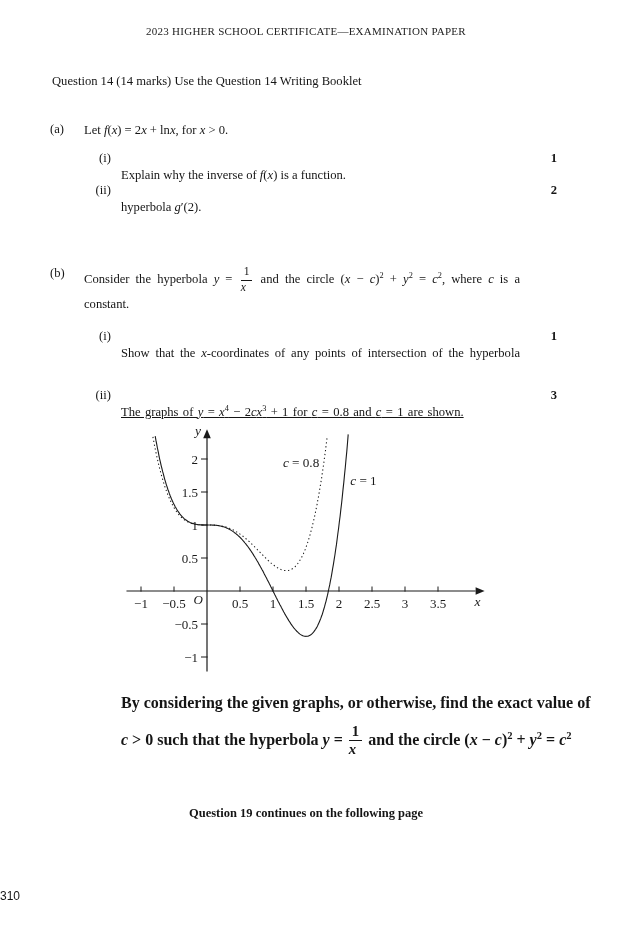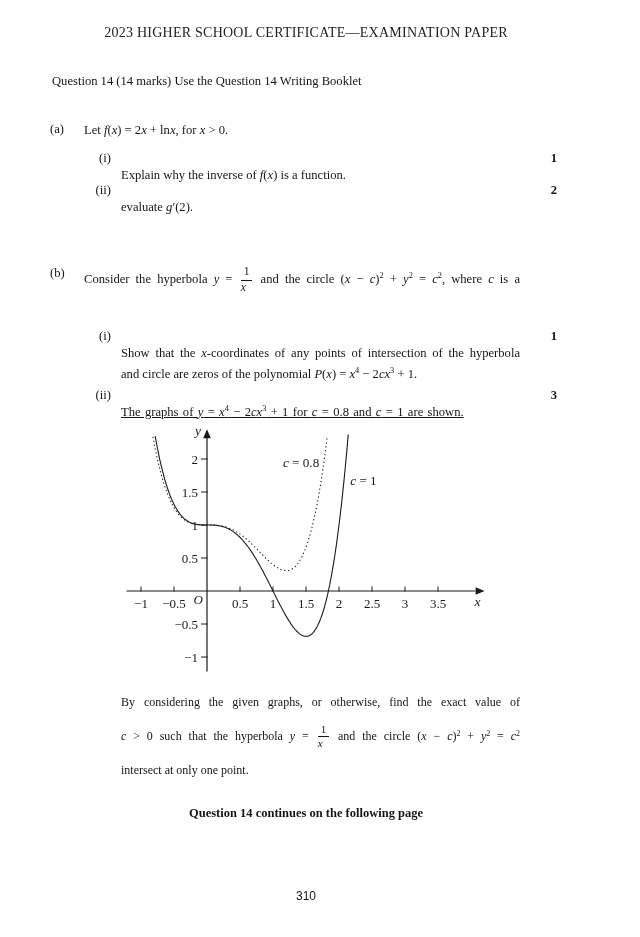--- a/index.html
+++ b/index.html
@@ -6,46 +6,46 @@
   .page{position:relative;width:640px;height:937px;background:#ffffff;overflow:hidden;
         font-family:"Liberation Serif",serif;color:#151515;}
   .it{font-style:italic;}
   .bd{font-weight:normal;}
   sup{font-size:0.66em;line-height:0;vertical-align:0.55em;}
   .frac{display:inline-block;vertical-align:middle;text-align:center;line-height:1.08;
         font-size:0.92em;margin:0 2px;}
   .frac .num{display:block;border-bottom:1px solid #151515;padding:0 3px 1px 3px;}
   .frac .den{display:block;padding-top:1px;}
   .hdr{position:absolute;top:25px;left:0;width:612px;text-align:center;
-       font-size:14px;letter-spacing:0.25px;color:#232323;}
+       font-size:11px;letter-spacing:0.25px;color:#232323;}
   .title{position:absolute;top:74px;left:52px;font-size:12.6px;}
   .row{position:absolute;left:0;width:640px;font-size:12.6px;}
   .plabel{position:absolute;left:50px;top:0;}
   .pcontent{position:absolute;left:84px;top:0;width:436px;}
   .rnum{position:absolute;left:74px;top:0;width:37px;text-align:right;}
   .rtext{position:absolute;left:121px;top:16px;width:399px;}
   .rmark{position:absolute;left:545px;top:0;width:18px;text-align:center;font-weight:bold;}
   .line{line-height:17.5px;}
   .jline{line-height:17.5px;white-space:nowrap;text-align:justify;text-align-last:justify;}
   .fline{white-space:nowrap;text-align:justify;text-align-last:justify;}
   #row-a{top:122px}
   #row-ai{top:151px}
   #row-aii{top:183px}
   #row-b{top:266px}
   #row-b .line2{margin-top:2px;}
   #row-bi{top:329px}
   #row-bi .line2{margin-top:3px;}
   #row-bii{top:388px}
   #row-bii .rtext{word-spacing:1.2px;text-decoration:underline;}
   .graph{position:absolute;left:105px;top:422px;width:392px;height:266px;}
-  .closing{position:absolute;left:121px;top:694px;width:399px;font-size:12px;}
+  .closing{position:absolute;left:121px;top:694px;width:399px;font-size:16px;font-weight:bold;}
   .closing .line2{margin-top:12px;}
   .continues{position:absolute;top:806px;left:0;width:612px;text-align:center;
              font-weight:bold;font-size:12.5px;}
-  .pagenum{position:absolute;top:889px;left:0;width:612px;text-align:center;
+  .pagenum{position:absolute;top:889px;left:0;width:612px;
            font-family:"Liberation Sans",sans-serif;font-size:12px;}
 </style>
 </head>
 <body>
 
 <div class="page">
 
   <div class="hdr">2023 HIGHER SCHOOL CERTIFICATE—EXAMINATION PAPER</div>
 
   <div class="title"><span class="bd">Question 14</span><span> (14 marks) Use the Question 14 Writing Booklet</span></div>
@@ -59,37 +59,37 @@
     <div class="rnum">(i)</div>
     <div class="rtext">
       <div class="line"><span>Explain why the inverse of </span><span class="it">f</span><span>(</span><span class="it">x</span><span>) is a function.</span></div>
     </div>
     <div class="rmark">1</div>
   </div>
 
   <div class="row" id="row-aii">
     <div class="rnum">(ii)</div>
     <div class="rtext">
-      <div class="line"><span>evaluate </span><span class="it">g</span><span>′(2).</span></div>
+      <div class="line"><span>hyperbola </span><span class="it">g</span><span>′(2).</span></div>
     </div>
     <div class="rmark">2</div>
   </div>
 
   <div class="row" id="row-b">
     <div class="plabel">(b)</div>
     <div class="pcontent">
       <div class="fline"><span>Consider the hyperbola </span><span class="it">y</span><span> = </span><span class="frac"><span class="num"><span>1</span></span><span class="den"><span class="it">x</span></span></span><span> and the circle (</span><span class="it">x</span><span> − </span><span class="it">c</span><span>)</span><sup>2</sup><span> + </span><span class="it">y</span><sup>2</sup><span> = </span><span class="it">c</span><sup>2</sup><span>, where </span><span class="it">c</span><span> is a</span></div>
+      <div class="line line2"><span>constant.</span></div>
     </div>
   </div>
 
   <div class="row" id="row-bi">
     <div class="rnum">(i)</div>
     <div class="rtext">
       <div class="jline"><span>Show that the </span><span class="it">x</span><span>-coordinates of any points of intersection of the hyperbola</span></div>
-      <div class="line line2"><span>and circle are zeros of the polynomial </span><span class="it">P</span><span>(</span><span class="it">x</span><span>) = </span><span class="it">x</span><sup>4</sup><span> − 2</span><span class="it">c</span><span class="it">x</span><sup>3</sup><span> + 1.</span></div>
     </div>
     <div class="rmark">1</div>
   </div>
 
   <div class="row" id="row-bii">
     <div class="rnum">(ii)</div>
     <div class="rtext">
       <div class="line"><span>The graphs of </span><span class="it">y</span><span> = </span><span class="it">x</span><sup>4</sup><span> − 2</span><span class="it">c</span><span class="it">x</span><sup>3</sup><span> + 1 for </span><span class="it">c</span><span> = 0.8 and </span><span class="it">c</span><span> = 1 are shown.</span></div>
     </div>
     <div class="rmark">3</div>
@@ -135,20 +135,19 @@
         <text x="96" y="13.299999999999983" text-anchor="end" font-size="13.5" font-style="italic" font-family="&quot;Liberation Serif&quot;, serif" fill="#1a1a1a">y</text>
         <path d="M47.9 14.9 L48.6 18.5 L49.2 22.0 L49.9 25.4 L50.6 28.7 L51.2 31.8 L51.9 34.9 L52.6 37.9 L53.2 40.8 L53.9 43.6 L54.6 46.3 L55.3 48.9 L55.9 51.4 L56.6 53.8 L57.3 56.2 L57.9 58.4 L58.6 60.6 L59.3 62.8 L59.9 64.8 L60.6 66.8 L61.3 68.6 L62.0 70.5 L62.6 72.2 L63.3 73.9 L64.0 75.5 L64.6 77.1 L65.3 78.5 L66.0 80.0 L66.6 81.3 L67.3 82.6 L68.0 83.9 L68.7 85.1 L69.3 86.2 L70.0 87.3 L70.7 88.3 L71.3 89.3 L72.0 90.3 L72.7 91.2 L73.3 92.0 L74.0 92.8 L74.7 93.6 L75.4 94.3 L76.0 95.0 L76.7 95.6 L77.4 96.2 L78.0 96.8 L78.7 97.3 L79.4 97.8 L80.0 98.3 L80.7 98.7 L81.4 99.2 L82.1 99.5 L82.7 99.9 L83.4 100.2 L84.1 100.5 L84.7 100.8 L85.4 101.1 L86.1 101.3 L86.7 101.5 L87.4 101.7 L88.1 101.9 L88.8 102.0 L89.4 102.2 L90.1 102.3 L90.8 102.4 L91.4 102.5 L92.1 102.6 L92.8 102.7 L93.5 102.8 L94.1 102.8 L94.8 102.9 L95.5 102.9 L96.1 102.9 L96.8 102.9 L97.5 103.0 L98.1 103.0 L98.8 103.0 L99.5 103.0 L100.2 103.0 L100.8 103.0 L101.5 103.0 L102.2 103.0 L102.8 103.0 L103.5 103.0 L104.2 103.0 L104.8 103.0 L105.5 103.0 L106.2 103.0 L106.9 103.0 L107.5 103.1 L108.2 103.1 L108.9 103.1 L109.5 103.1 L110.2 103.2 L110.9 103.2 L111.5 103.3 L112.2 103.4 L112.9 103.4 L113.6 103.5 L114.2 103.6 L114.9 103.7 L115.6 103.8 L116.2 103.9 L116.9 104.0 L117.6 104.2 L118.2 104.3 L118.9 104.5 L119.6 104.7 L120.3 104.8 L120.9 105.0 L121.6 105.3 L122.3 105.5 L122.9 105.7 L123.6 105.9 L124.3 106.2 L124.9 106.5 L125.6 106.8 L126.3 107.1 L127.0 107.4 L127.6 107.7 L128.3 108.0 L129.0 108.4 L129.6 108.7 L130.3 109.1 L131.0 109.5 L131.6 109.9 L132.3 110.3 L133.0 110.7 L133.7 111.2 L134.3 111.6 L135.0 112.1 L135.7 112.6 L136.3 113.0 L137.0 113.5 L137.7 114.0 L138.4 114.6 L139.0 115.1 L139.7 115.6 L140.4 116.2 L141.0 116.8 L141.7 117.3 L142.4 117.9 L143.0 118.5 L143.7 119.1 L144.4 119.7 L145.1 120.4 L145.7 121.0 L146.4 121.6 L147.1 122.3 L147.7 122.9 L148.4 123.6 L149.1 124.2 L149.7 124.9 L150.4 125.6 L151.1 126.2 L151.8 126.9 L152.4 127.6 L153.1 128.3 L153.8 129.0 L154.4 129.7 L155.1 130.3 L155.8 131.0 L156.4 131.7 L157.1 132.4 L157.8 133.1 L158.5 133.8 L159.1 134.4 L159.8 135.1 L160.5 135.8 L161.1 136.4 L161.8 137.1 L162.5 137.7 L163.1 138.3 L163.8 139.0 L164.5 139.6 L165.2 140.2 L165.8 140.8 L166.5 141.4 L167.2 141.9 L167.8 142.5 L168.5 143.0 L169.2 143.5 L169.8 144.0 L170.5 144.5 L171.2 144.9 L171.9 145.4 L172.5 145.8 L173.2 146.2 L173.9 146.6 L174.5 146.9 L175.2 147.2 L175.9 147.5 L176.5 147.7 L177.2 148.0 L177.9 148.2 L178.6 148.3 L179.2 148.5 L179.9 148.5 L180.6 148.6 L181.2 148.6 L181.9 148.6 L182.6 148.5 L183.3 148.4 L183.9 148.3 L184.6 148.1 L185.3 147.8 L185.9 147.6 L186.6 147.2 L187.3 146.8 L187.9 146.4 L188.6 145.9 L189.3 145.4 L190.0 144.8 L190.6 144.1 L191.3 143.4 L192.0 142.6 L192.6 141.8 L193.3 140.8 L194.0 139.9 L194.6 138.8 L195.3 137.7 L196.0 136.5 L196.7 135.3 L197.3 134.0 L198.0 132.6 L198.7 131.1 L199.3 129.5 L200.0 127.9 L200.7 126.1 L201.3 124.3 L202.0 122.4 L202.7 120.4 L203.4 118.4 L204.0 116.2 L204.7 113.9 L205.4 111.6 L206.0 109.1 L206.7 106.6 L207.4 103.9 L208.0 101.1 L208.7 98.3 L209.4 95.3 L210.1 92.2 L210.7 89.0 L211.4 85.7 L212.1 82.3 L212.7 78.7 L213.4 75.1 L214.1 71.3 L214.7 67.4 L215.4 63.3 L216.1 59.2 L216.8 54.9 L217.4 50.4 L218.1 45.9 L218.8 41.1 L219.4 36.3 L220.1 31.3 L220.8 26.2 L221.4 20.9 L222.1 15.5 " fill="none" stroke="#1a1a1a" stroke-width="1.05" stroke-dasharray="1.3 2.6"></path>
         <path d="M50.2 14.1 L50.9 18.2 L51.7 22.2 L52.4 26.0 L53.2 29.7 L53.9 33.3 L54.6 36.8 L55.4 40.1 L56.1 43.3 L56.9 46.4 L57.6 49.4 L58.4 52.2 L59.1 55.0 L59.8 57.6 L60.6 60.2 L61.3 62.6 L62.1 64.9 L62.8 67.2 L63.6 69.3 L64.3 71.4 L65.0 73.3 L65.8 75.2 L66.5 77.0 L67.3 78.7 L68.0 80.3 L68.8 81.9 L69.5 83.3 L70.2 84.7 L71.0 86.1 L71.7 87.3 L72.5 88.5 L73.2 89.7 L74.0 90.7 L74.7 91.7 L75.4 92.7 L76.2 93.5 L76.9 94.4 L77.7 95.2 L78.4 95.9 L79.1 96.6 L79.9 97.2 L80.6 97.8 L81.4 98.3 L82.1 98.8 L82.9 99.3 L83.6 99.7 L84.3 100.1 L85.1 100.5 L85.8 100.8 L86.6 101.1 L87.3 101.4 L88.1 101.6 L88.8 101.8 L89.5 102.0 L90.3 102.2 L91.0 102.3 L91.8 102.5 L92.5 102.6 L93.3 102.7 L94.0 102.8 L94.7 102.8 L95.5 102.9 L96.2 102.9 L97.0 102.9 L97.7 103.0 L98.5 103.0 L99.2 103.0 L99.9 103.0 L100.7 103.0 L101.4 103.0 L102.2 103.0 L102.9 103.0 L103.7 103.0 L104.4 103.0 L105.1 103.0 L105.9 103.0 L106.6 103.0 L107.4 103.1 L108.1 103.1 L108.8 103.1 L109.6 103.2 L110.3 103.2 L111.1 103.3 L111.8 103.4 L112.6 103.5 L113.3 103.6 L114.0 103.7 L114.8 103.9 L115.5 104.0 L116.3 104.2 L117.0 104.4 L117.8 104.6 L118.5 104.8 L119.2 105.0 L120.0 105.3 L120.7 105.6 L121.5 105.9 L122.2 106.2 L123.0 106.6 L123.7 106.9 L124.4 107.3 L125.2 107.7 L125.9 108.1 L126.7 108.6 L127.4 109.1 L128.2 109.6 L128.9 110.1 L129.6 110.7 L130.4 111.2 L131.1 111.8 L131.9 112.5 L132.6 113.1 L133.4 113.8 L134.1 114.5 L134.8 115.2 L135.6 116.0 L136.3 116.7 L137.1 117.5 L137.8 118.4 L138.5 119.2 L139.3 120.1 L140.0 121.0 L140.8 121.9 L141.5 122.9 L142.3 123.8 L143.0 124.8 L143.7 125.8 L144.5 126.9 L145.2 127.9 L146.0 129.0 L146.7 130.1 L147.5 131.3 L148.2 132.4 L148.9 133.6 L149.7 134.8 L150.4 136.0 L151.2 137.2 L151.9 138.5 L152.7 139.8 L153.4 141.1 L154.1 142.4 L154.9 143.7 L155.6 145.0 L156.4 146.4 L157.1 147.8 L157.9 149.1 L158.6 150.5 L159.3 152.0 L160.1 153.4 L160.8 154.8 L161.6 156.2 L162.3 157.7 L163.1 159.2 L163.8 160.6 L164.5 162.1 L165.3 163.6 L166.0 165.0 L166.8 166.5 L167.5 168.0 L168.2 169.5 L169.0 171.0 L169.7 172.5 L170.5 173.9 L171.2 175.4 L172.0 176.9 L172.7 178.4 L173.4 179.8 L174.2 181.3 L174.9 182.7 L175.7 184.1 L176.4 185.5 L177.2 186.9 L177.9 188.3 L178.6 189.7 L179.4 191.0 L180.1 192.4 L180.9 193.7 L181.6 194.9 L182.4 196.2 L183.1 197.4 L183.8 198.6 L184.6 199.8 L185.3 200.9 L186.1 202.1 L186.8 203.1 L187.6 204.2 L188.3 205.2 L189.0 206.1 L189.8 207.0 L190.5 207.9 L191.3 208.7 L192.0 209.5 L192.8 210.2 L193.5 210.9 L194.2 211.5 L195.0 212.1 L195.7 212.6 L196.5 213.1 L197.2 213.4 L197.9 213.8 L198.7 214.0 L199.4 214.2 L200.2 214.3 L200.9 214.4 L201.7 214.3 L202.4 214.2 L203.1 214.1 L203.9 213.8 L204.6 213.4 L205.4 213.0 L206.1 212.5 L206.9 211.8 L207.6 211.1 L208.3 210.3 L209.1 209.4 L209.8 208.4 L210.6 207.3 L211.3 206.1 L212.1 204.7 L212.8 203.3 L213.5 201.8 L214.3 200.1 L215.0 198.3 L215.8 196.4 L216.5 194.3 L217.3 192.2 L218.0 189.9 L218.7 187.5 L219.5 184.9 L220.2 182.2 L221.0 179.3 L221.7 176.3 L222.5 173.2 L223.2 169.9 L223.9 166.5 L224.7 162.9 L225.4 159.1 L226.2 155.2 L226.9 151.1 L227.6 146.8 L228.4 142.4 L229.1 137.8 L229.9 133.0 L230.6 128.0 L231.4 122.9 L232.1 117.5 L232.8 112.0 L233.6 106.3 L234.3 100.3 L235.1 94.2 L235.8 87.9 L236.6 81.3 L237.3 74.6 L238.0 67.6 L238.8 60.4 L239.5 53.0 L240.3 45.3 L241.0 37.5 L241.8 29.4 L242.5 21.0 L243.2 12.4 " fill="none" stroke="#1a1a1a" stroke-width="1.1"></path>
         <text x="177.89999999999998" y="44.92" font-size="13.2" font-family="&quot;Liberation Serif&quot;, serif" fill="#1a1a1a"><tspan font-style="italic">c</tspan><tspan> = 0.8</tspan></text>
         <text x="245.22" y="62.739999999999995" font-size="13.2" font-family="&quot;Liberation Serif&quot;, serif" fill="#1a1a1a"><tspan font-style="italic">c</tspan><tspan> = 1</tspan></text>
       </svg></div>
 
   <div class="closing">
     <div class="jline"><span>By considering the given graphs, or otherwise, find the exact value of</span></div>
     <div class="fline line2"><span class="it">c</span><span> &gt; 0 such that the hyperbola </span><span class="it">y</span><span> = </span><span class="frac"><span class="num"><span>1</span></span><span class="den"><span class="it">x</span></span></span><span> and the circle (</span><span class="it">x</span><span> − </span><span class="it">c</span><span>)</span><sup>2</sup><span> + </span><span class="it">y</span><sup>2</sup><span> = </span><span class="it">c</span><sup>2</sup></div>
-    <div class="line line2"><span>intersect at only one point.</span></div>
   </div>
 
-  <div class="continues">Question 14 continues on the following page</div>
+  <div class="continues">Question 19 continues on the following page</div>
 
   <div class="pagenum">310</div>
 
 </div>
 
 </body></html>

